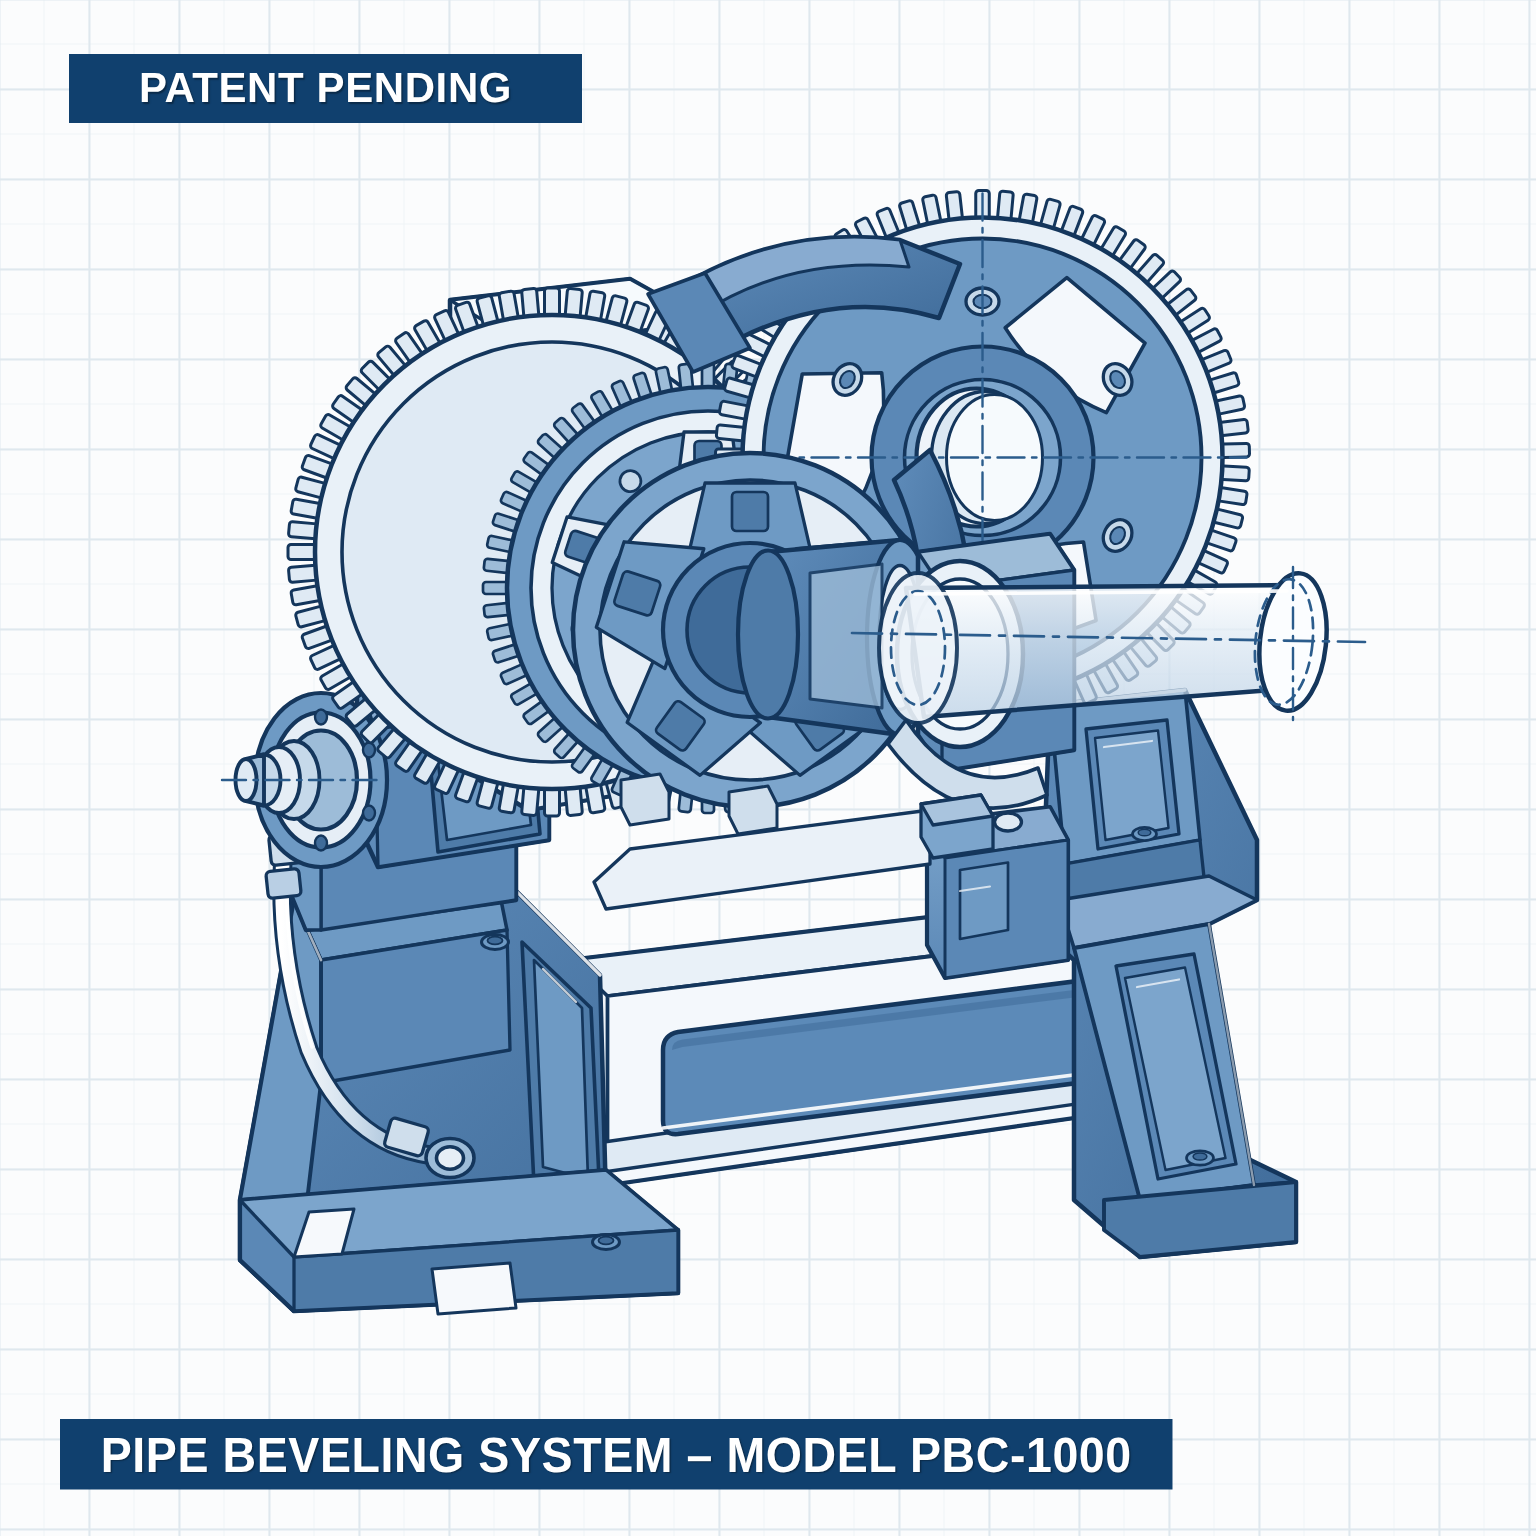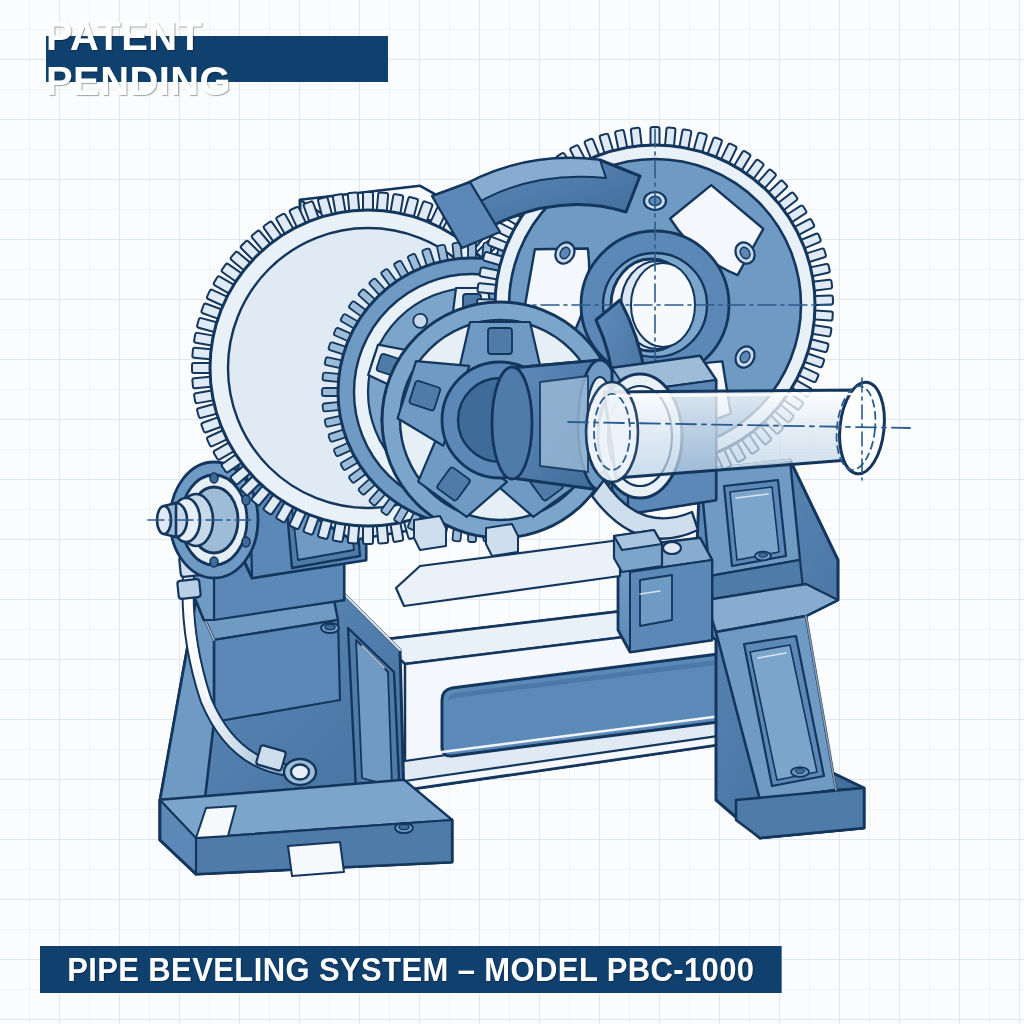--- a/index.html
+++ b/index.html
@@ -43,21 +43,21 @@
     background: #10406e;
     letter-spacing: 0.4px;
     text-shadow: 1px 1px 1px rgba(0,0,0,0.35);
     box-sizing: border-box;
   }
   #banner-top {
     left: 46px;
     top: 36px;
     width: 342px;
     height: 46px;
-    font-size: 40px;
+    font-size: 28px;
     font-weight: bold;
   }
   #banner-bottom {
     left: 40px;
     top: 946px;
     width: 789px;
     height: 47px;
     font-size: 33px;
     font-weight: bold;
     transform: scaleX(0.94);

